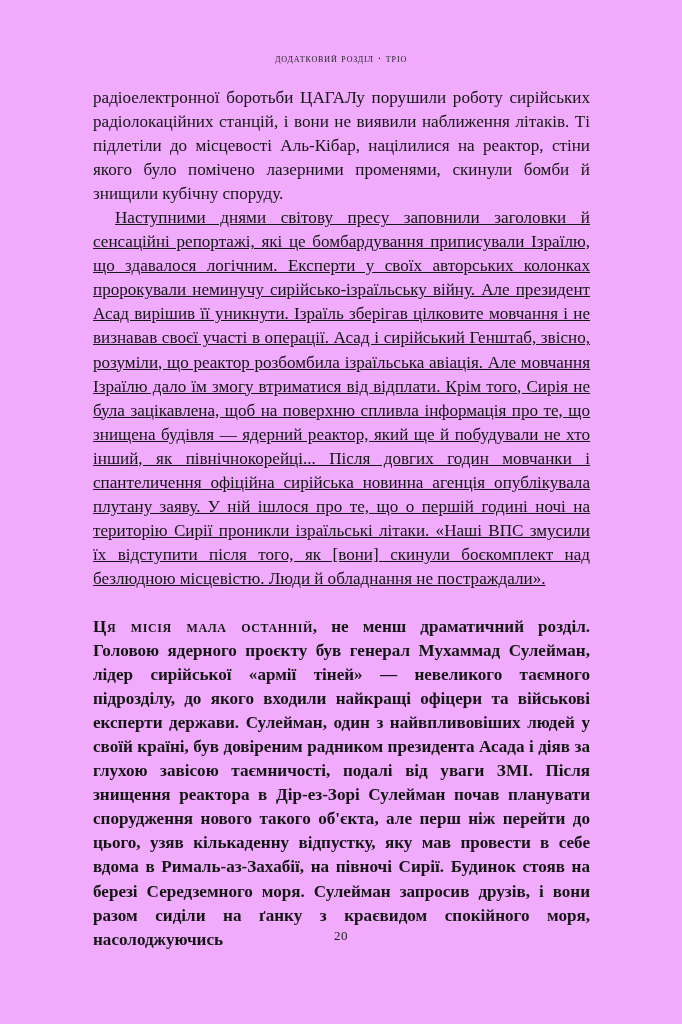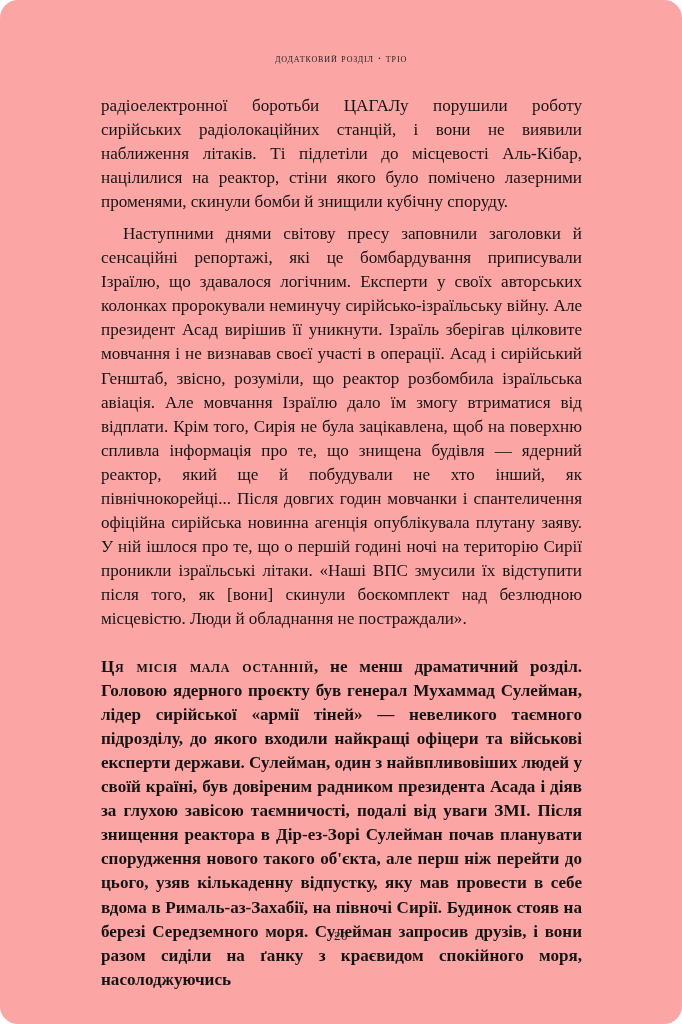--- a/index.html
+++ b/index.html
@@ -14,22 +14,21 @@
     position: relative;
     overflow: hidden;
     font-family: "Liberation Serif", "DejaVu Serif", serif;
     color: #141414;
     -webkit-font-smoothing: antialiased;
   }
 
   .page {
     position: absolute;
     inset: 0;
-    background: #fca5a5;
-    border-radius: 18px;
+    background: #f0abfc;
   }
 
   
   .running-head {
     position: absolute;
     top: 53px;
     left: 0;
     right: 0;
     text-align: center;
     font-family: "Liberation Serif", "DejaVu Serif", serif;
@@ -44,31 +43,32 @@
 
   
   .textblock {
     position: absolute;
     left: 93px;
     top: 86px;
     width: 497px;
   }
 
   p.para {
-    margin: 8px;
+    margin: 0;
     font-size: 17.1px;
     line-height: 24.05px;
     text-align: justify;
     text-justify: inter-word;
     color: #141414;
     hyphens: manual;
     word-spacing: -0.1px;
   }
   p.para.indent {
     text-indent: 22px;
+    text-decoration: underline;
   }
   p.gap-before {
     margin-top: 24px;
     font-weight: bold;
   }
 
   .smallcaps {
     font-variant: small-caps;
     letter-spacing: 0.6px;
   }

